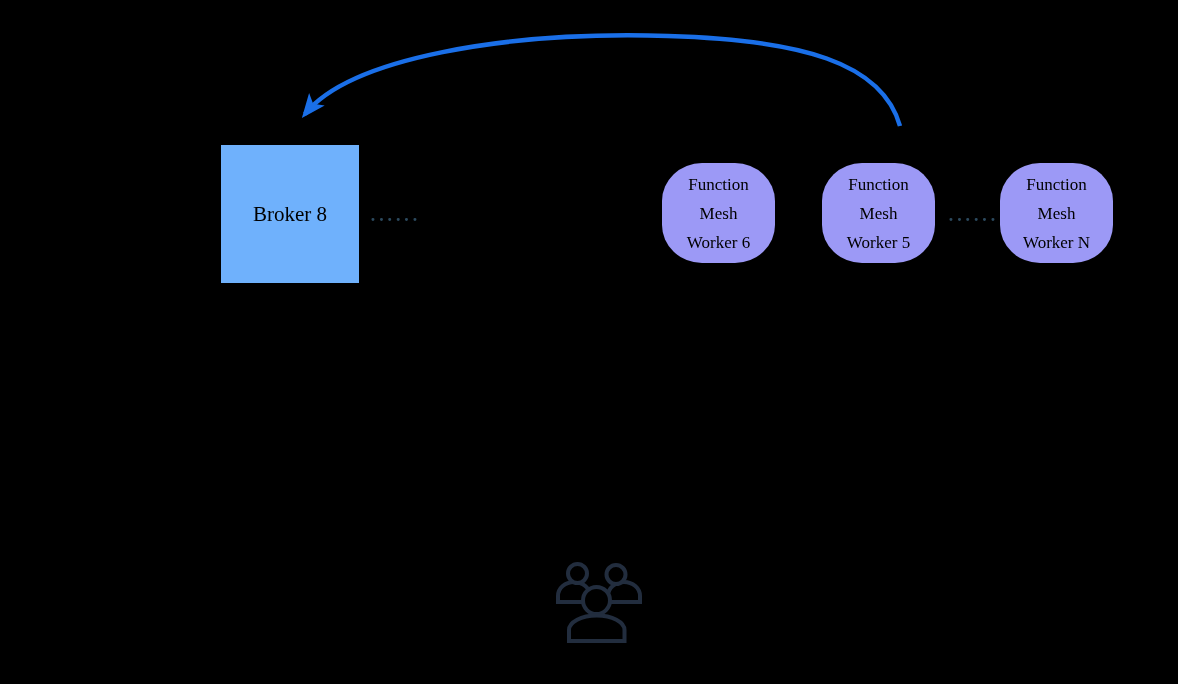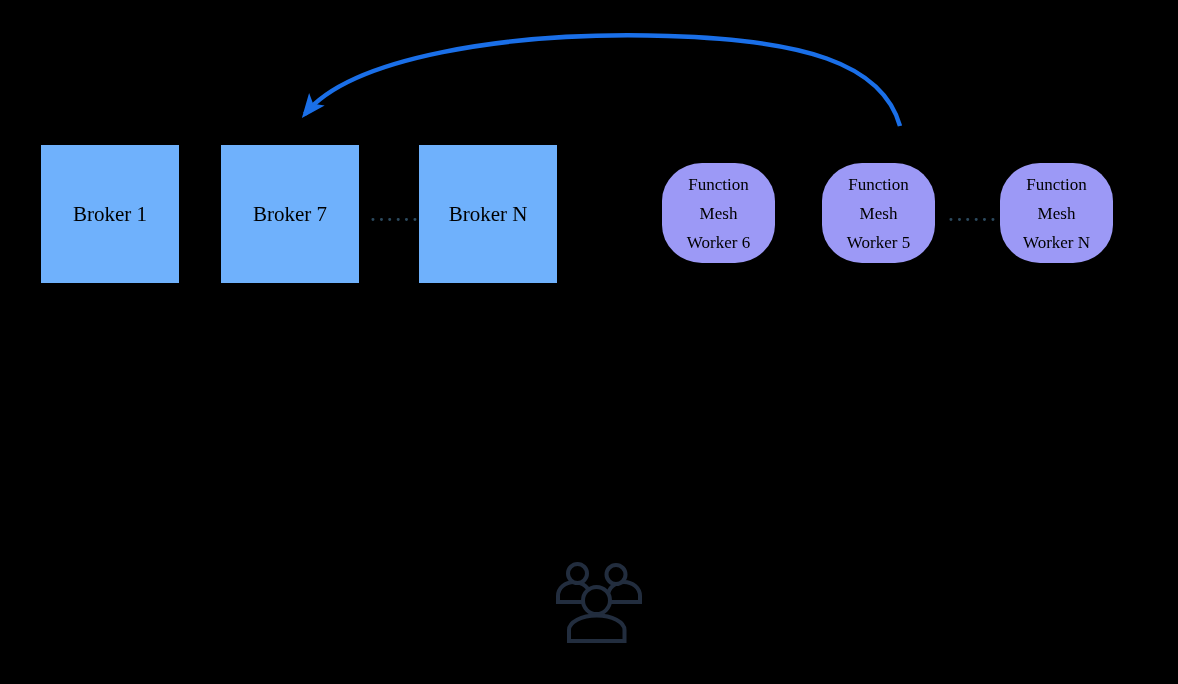--- a/index.html
+++ b/index.html
@@ -73,28 +73,22 @@
 
   <svg class="overlay" width="1178" height="684" viewBox="0 0 1178 684">
     <defs>
       <marker id="ah" markerUnits="userSpaceOnUse" markerWidth="30" markerHeight="26" refX="21" refY="13" orient="auto">
         <path class="arrow-head" d="M2,3 L26,13 L2,23 L8,13 Z"></path>
       </marker>
     </defs>
     <path class="arrow-path" d="M 900 126 C 882 62 800 40 668 36 C 506 31 350 58 305 114" marker-end="url(#ah)"></path>
   </svg>
 
-  <div class="node broker" style="left:41px; top:145px;">
-    <span>Broker 1</span>
-  </div>
   <div class="node broker" style="left:221px; top:145px;">
-    <span>Broker 7</span>
-  </div>
-  <div class="node broker" style="left:419px; top:145px;">
-    <span>Broker N</span>
+    <span>Broker 8</span>
   </div>
 
   <span class="dots" style="left:370px; top:214px;">••••••</span>
 
   <div class="node worker" style="left:662px; top:163px;">
     <span>Function</span>
     <span>Mesh</span>
     <span>Worker 6</span>
   </div>
   <div class="node worker" style="left:822px; top:163px;">

